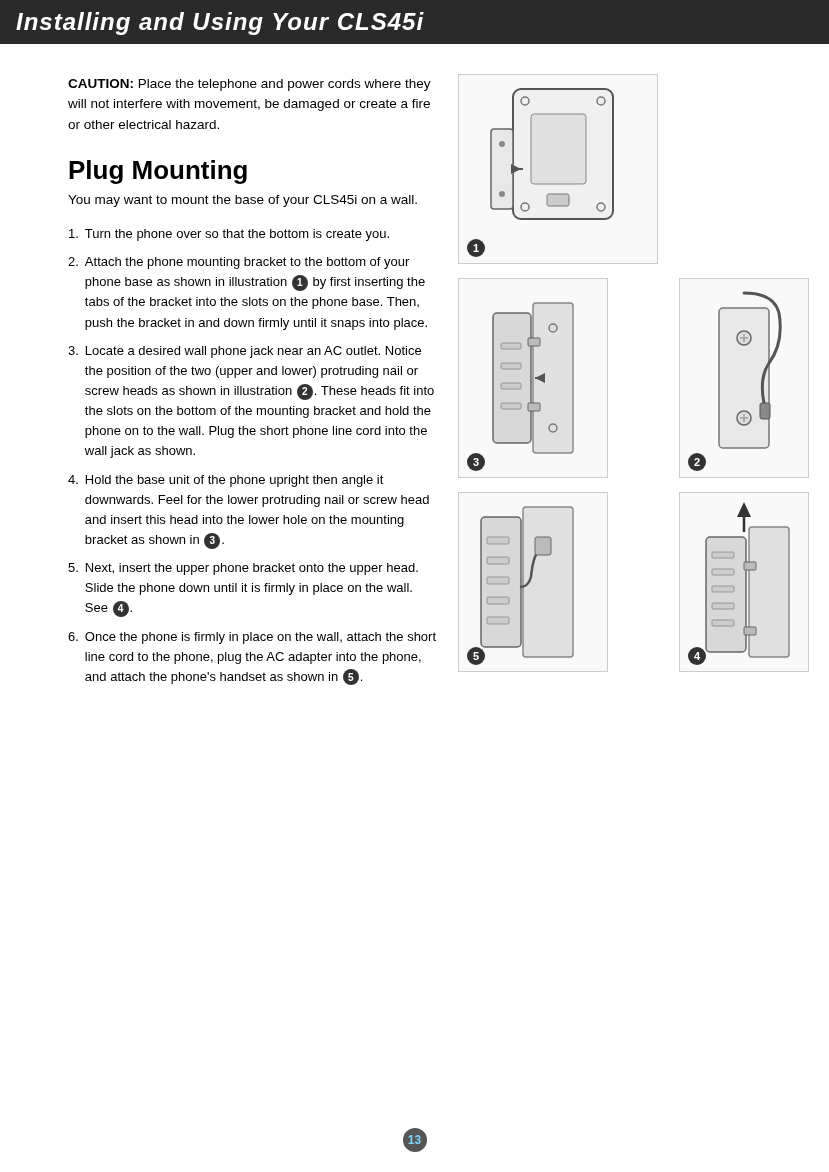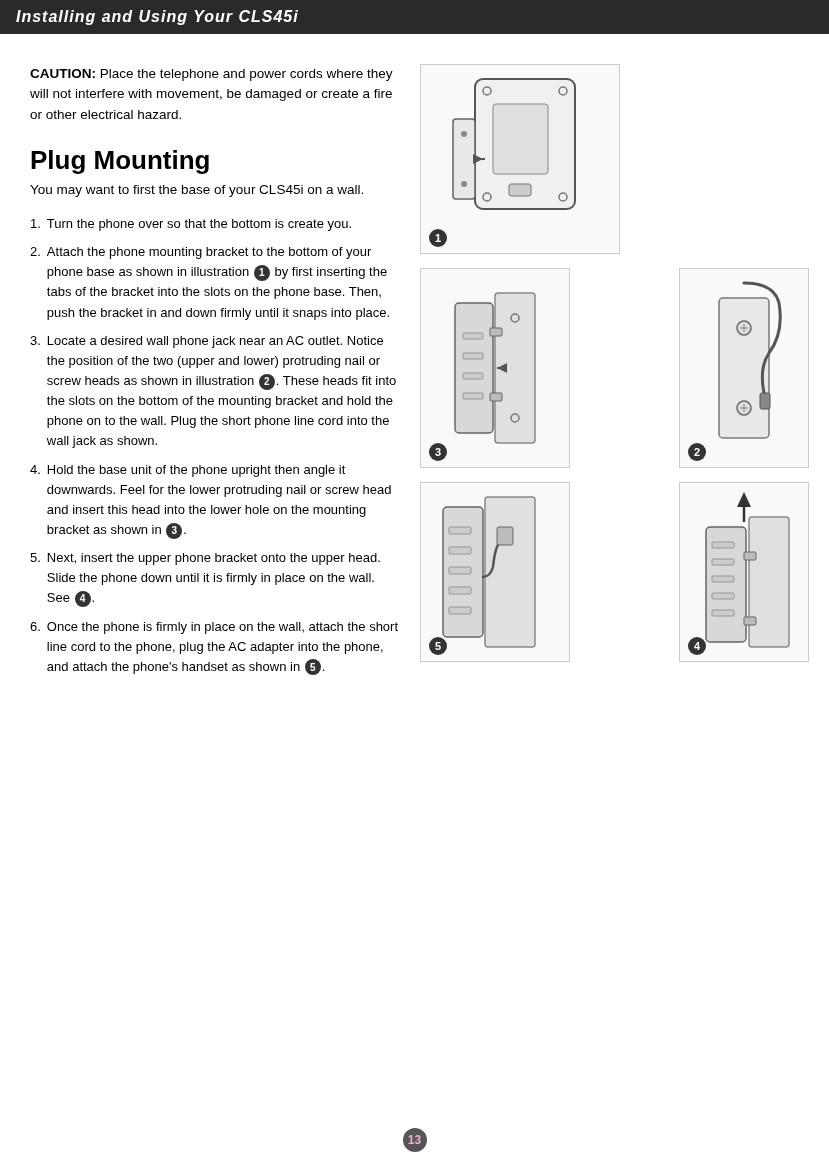--- a/index.html
+++ b/index.html
@@ -17,29 +17,30 @@
     .page-header {
       background: #2a2a2a;
       padding: 8px 16px;
       display: flex;
       align-items: center;
     }
     .page-header-title {
       color: #ffffff;
       font-style: italic;
       font-weight: bold;
-      font-size: 16px;
+      font-size: 24px;
       letter-spacing: 1px;
     }
 
     
     .main-content {
       display: flex;
       padding: 30px 20px 20px 30px;
       gap: 20px;
+      margin-left: 38px;
     }
 
     
     .left-column {
       width: 370px;
       flex-shrink: 0;
     }
 
     .caution-block {
       margin-bottom: 20px;
@@ -145,21 +146,21 @@
     
     .page-number {
       position: absolute;
       bottom: 20px;
       left: 50%;
       transform: translateX(-50%);
       width: 24px;
       height: 24px;
       border-radius: 50%;
       background: #555;
-      color: #f9a8d4;
+      color: #7dd3fc;
       font-size: 12px;
       font-weight: bold;
       display: flex;
       align-items: center;
       justify-content: center;
     }
   </style>
 </head>
 <body>
 
@@ -173,21 +174,21 @@
 
     <div class="caution-block">
       <p class="caution-text">
         <strong>CAUTION:</strong>
         <span> Place the telephone and power cords where they will not interfere with movement, be damaged or create a fire or other electrical hazard.</span>
       </p>
     </div>
 
     <h2 class="section-title">Plug Mounting</h2>
 
-    <p class="section-intro">You may want to first the base of your CLS45i on a wall.</p>
+    <p class="section-intro">You may want to mount the base of your CLS45i on a wall.</p>
 
     <ol class="steps-list">
       <li>
         <span class="step-num">1.</span>
         <span class="step-text">Turn the phone over so that the bottom is create you.</span>
       </li>
       <li>
         <span class="step-num">2.</span>
         <span class="step-text">Attach the phone mounting bracket to the bottom of your phone base as shown in illustration <span class="badge">1</span> by first inserting the tabs of the bracket into the slots on the phone base. Then, push the bracket in and down firmly until it snaps into place.</span>
       </li>

